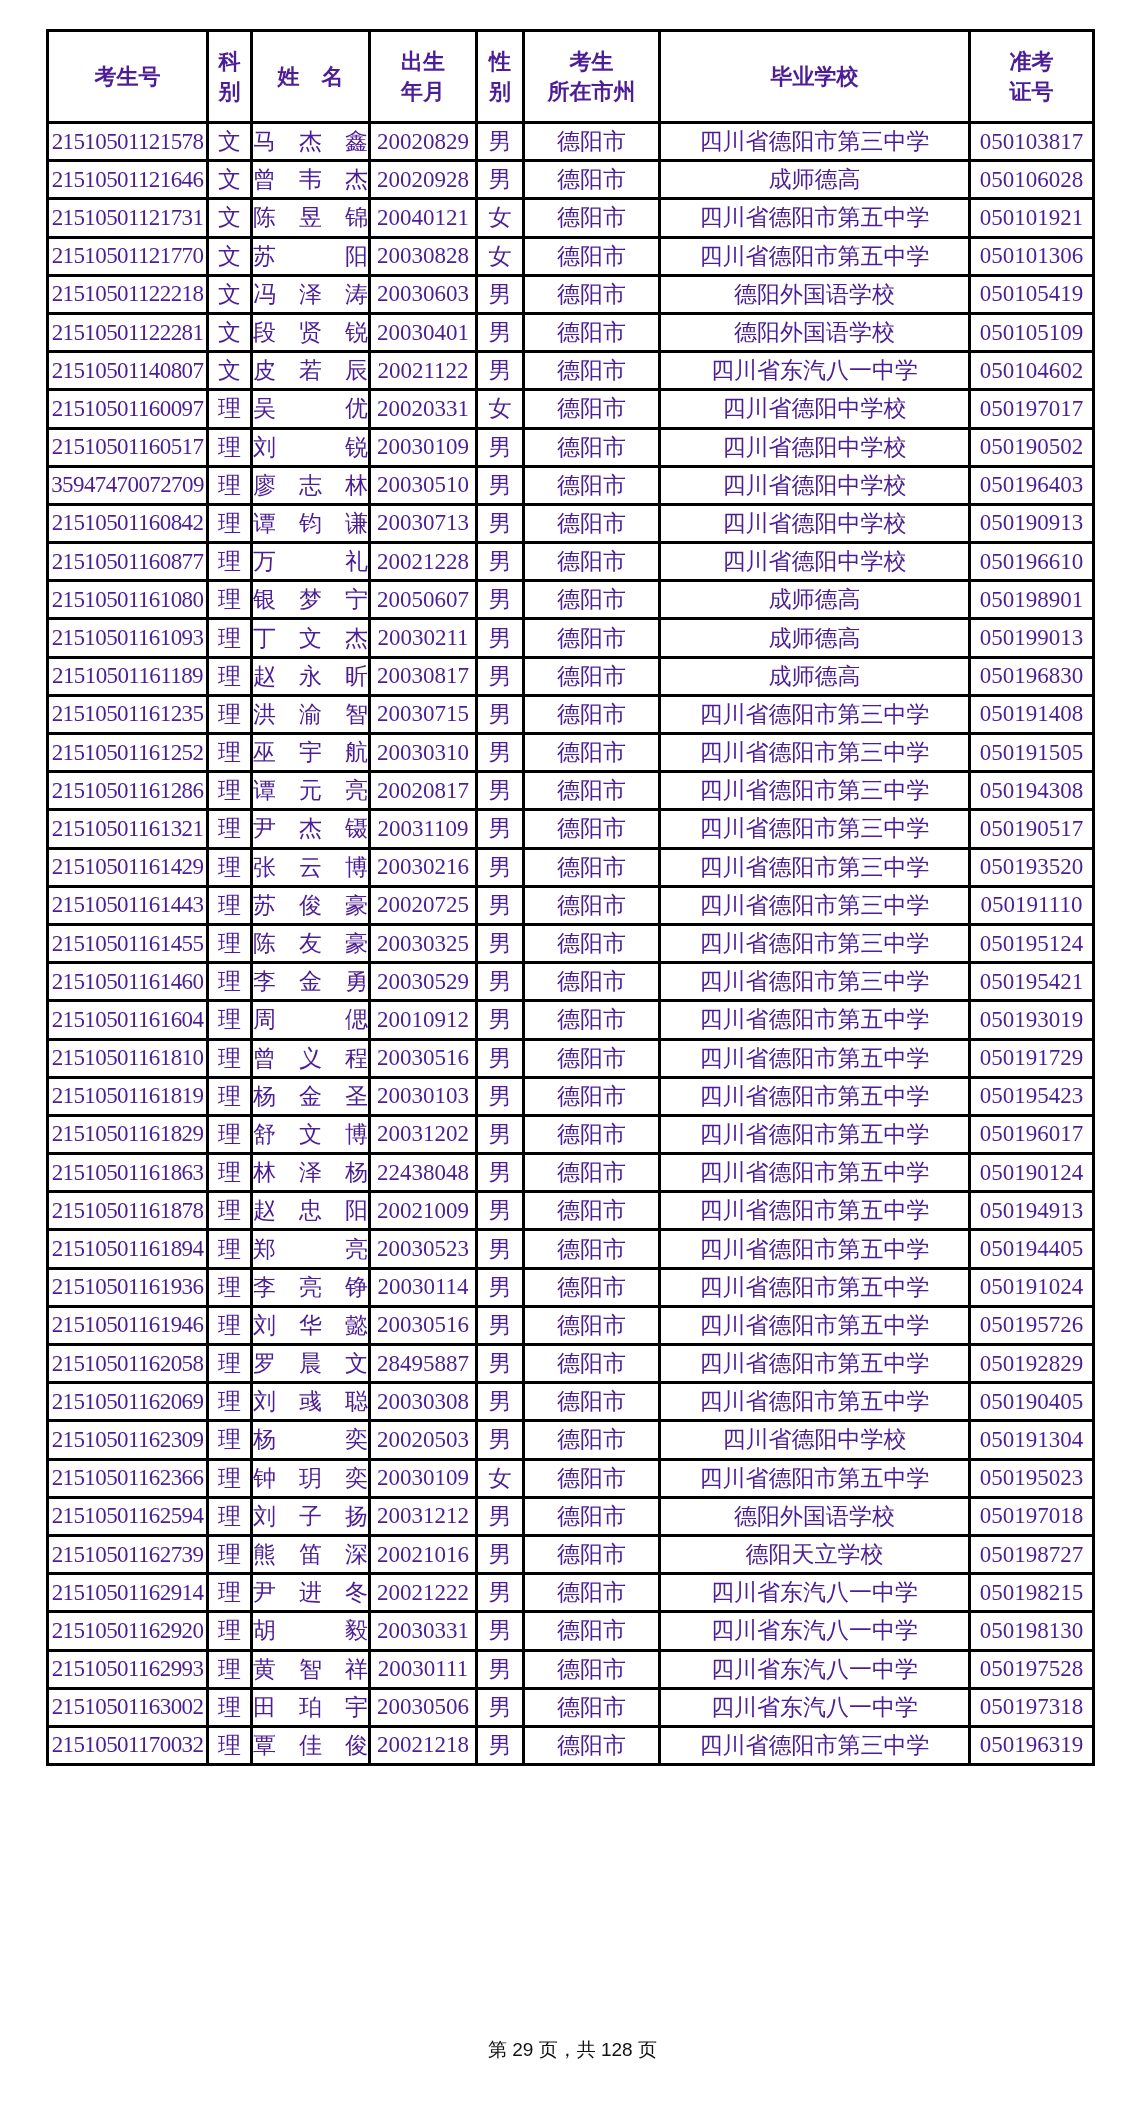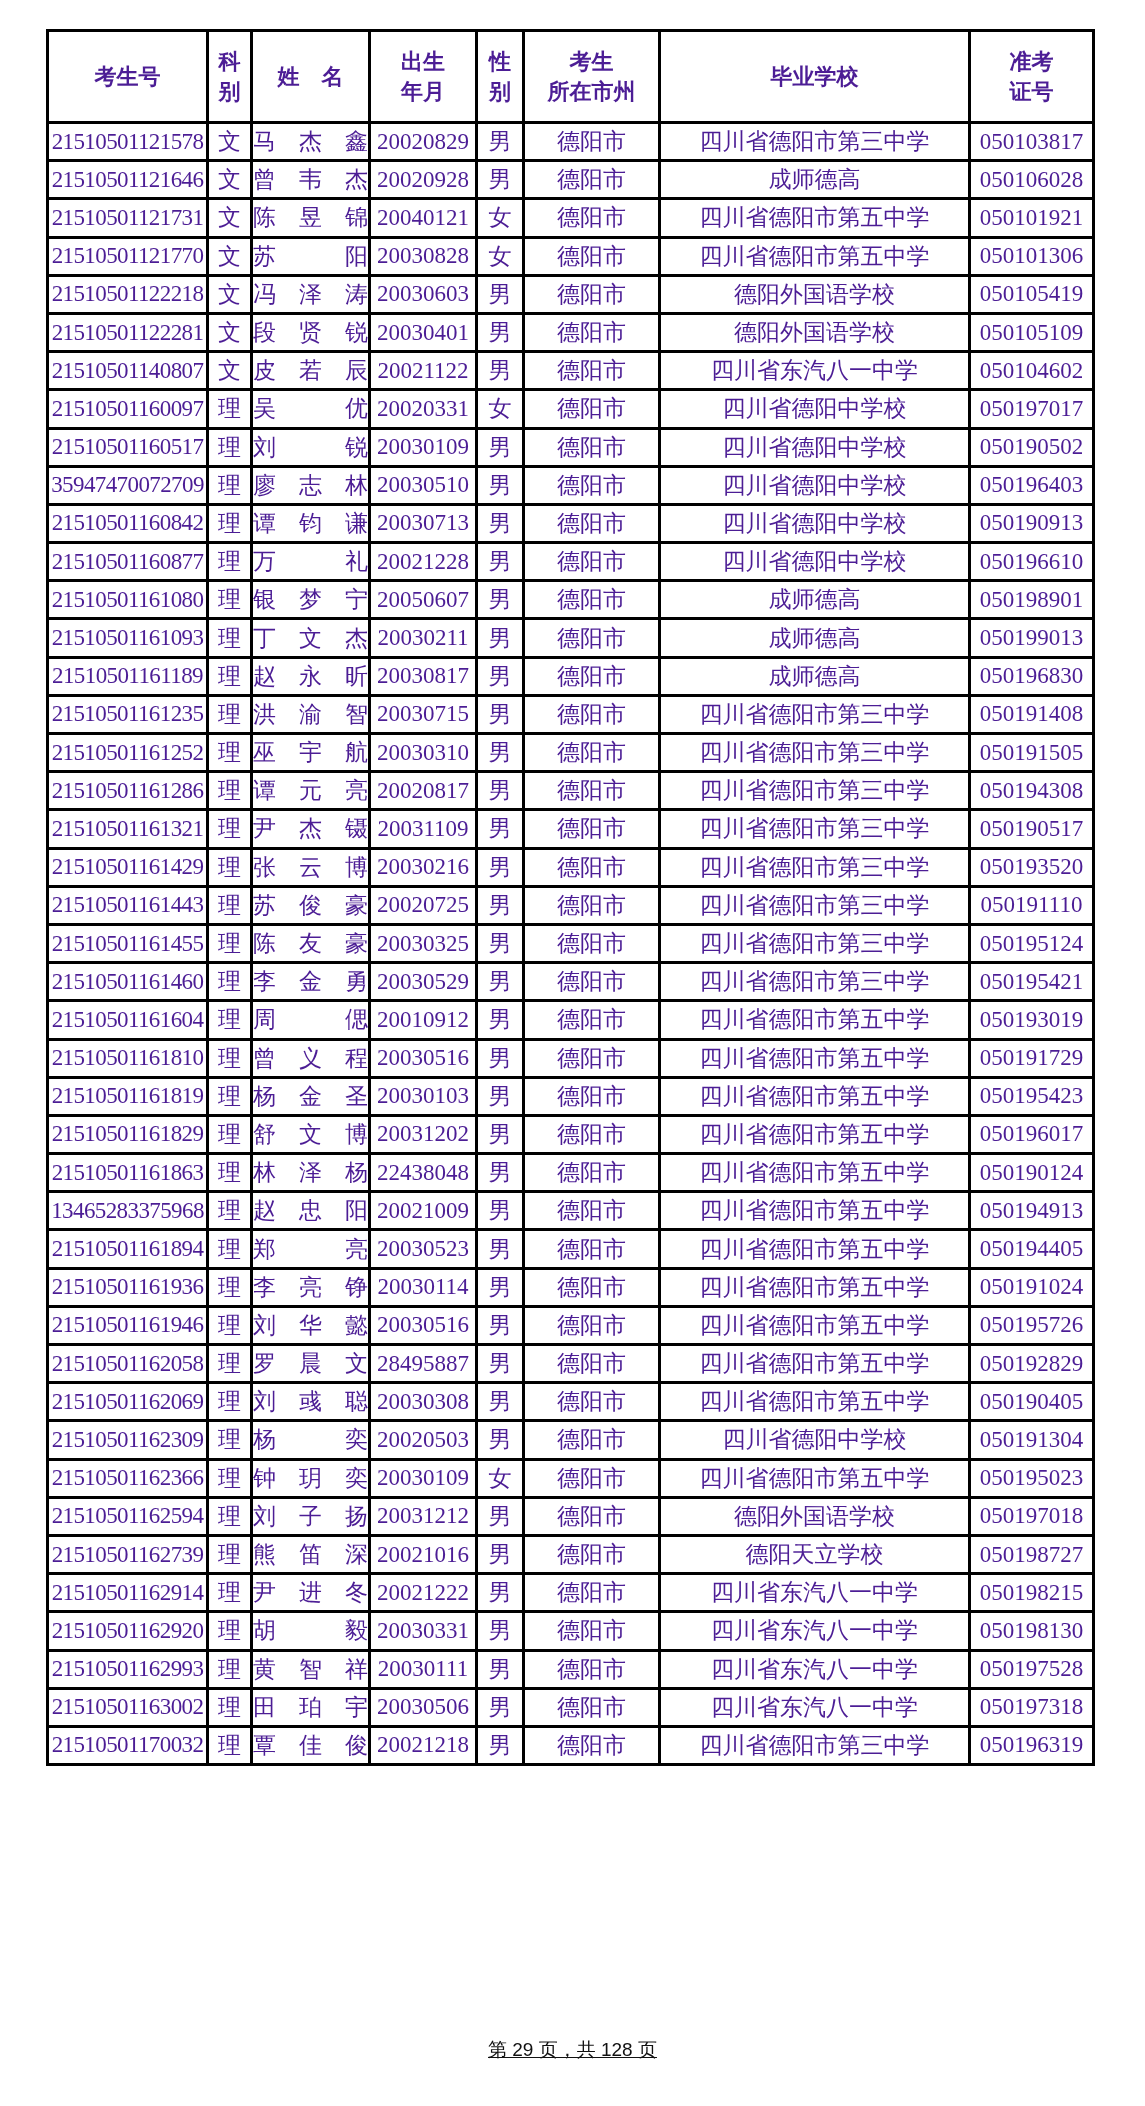--- a/index.html
+++ b/index.html
@@ -16,21 +16,21 @@
   table.roster thead th {
     height:89px; font-family:"DejaVu Sans","Liberation Sans",sans-serif;
     font-weight:bold; font-size:22px; line-height:30px;
   }
   table.roster tbody td { height:35.2px; font-size:23px; }
   td.id { font-size:22px; letter-spacing:-0.6px;margin-left:30px; }
   td.name { text-align:justify; text-align-last:justify; padding:0 4px 0 6px; font-family:Liberation Sans, sans-serif; font-size:22px; }
   td.cjk { font-family:"DejaVu Sans",sans-serif; font-size:22px; }
   .footer {
     position:absolute; top:2037px; left:0; width:1145px; text-align:center;
-    font-family:"Liberation Sans","DejaVu Sans",sans-serif; font-size:19px; color:#111;text-decoration:underline;
+    font-family:"Liberation Sans","DejaVu Sans",sans-serif; font-size:19px; color:#111;
   }
 </style>
 </head>
 <body>
 
 <table class="roster">
   <colgroup>
     <col style="width:160px">
       <col style="width:44px">
       <col style="width:118px">
@@ -332,21 +332,21 @@
         <td class="id">21510501161863</td>
         <td class="cjk">理</td>
         <td class="name">林 泽 杨</td>
         <td>22438048</td>
         <td class="cjk">男</td>
         <td class="cjk">德阳市</td>
         <td class="cjk">四川省德阳市第五中学</td>
         <td>050190124</td>
       </tr>
       <tr>
-        <td class="id">13465283375968</td>
+        <td class="id">21510501161878</td>
         <td class="cjk">理</td>
         <td class="name">赵 忠 阳</td>
         <td>20021009</td>
         <td class="cjk">男</td>
         <td class="cjk">德阳市</td>
         <td class="cjk">四川省德阳市第五中学</td>
         <td>050194913</td>
       </tr>
       <tr>
         <td class="id">21510501161894</td>

